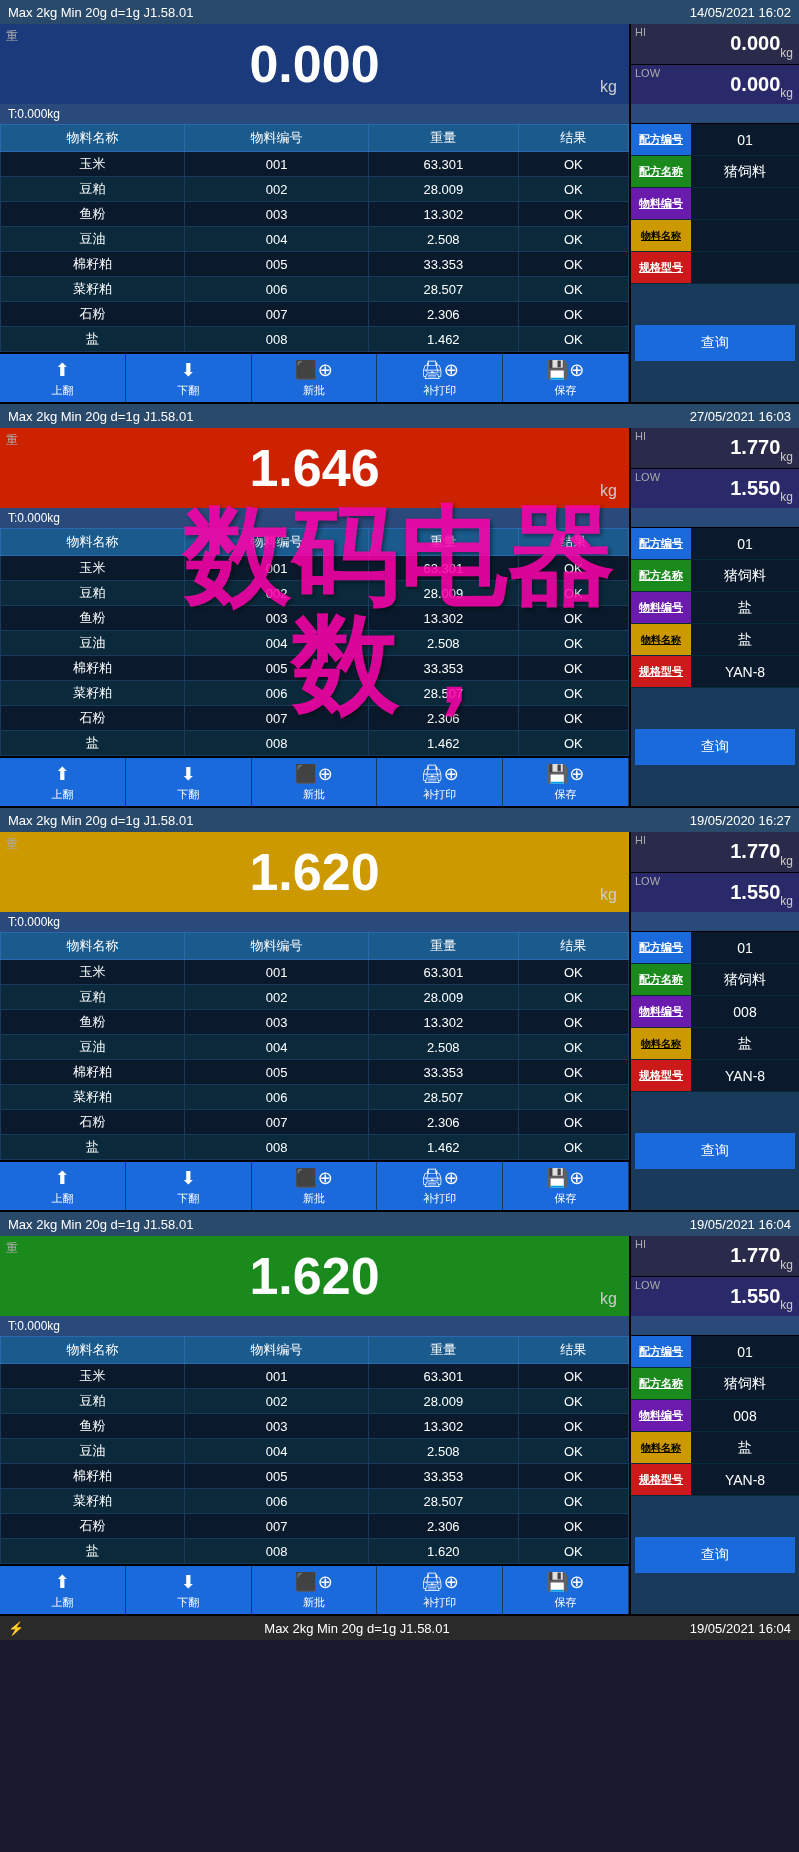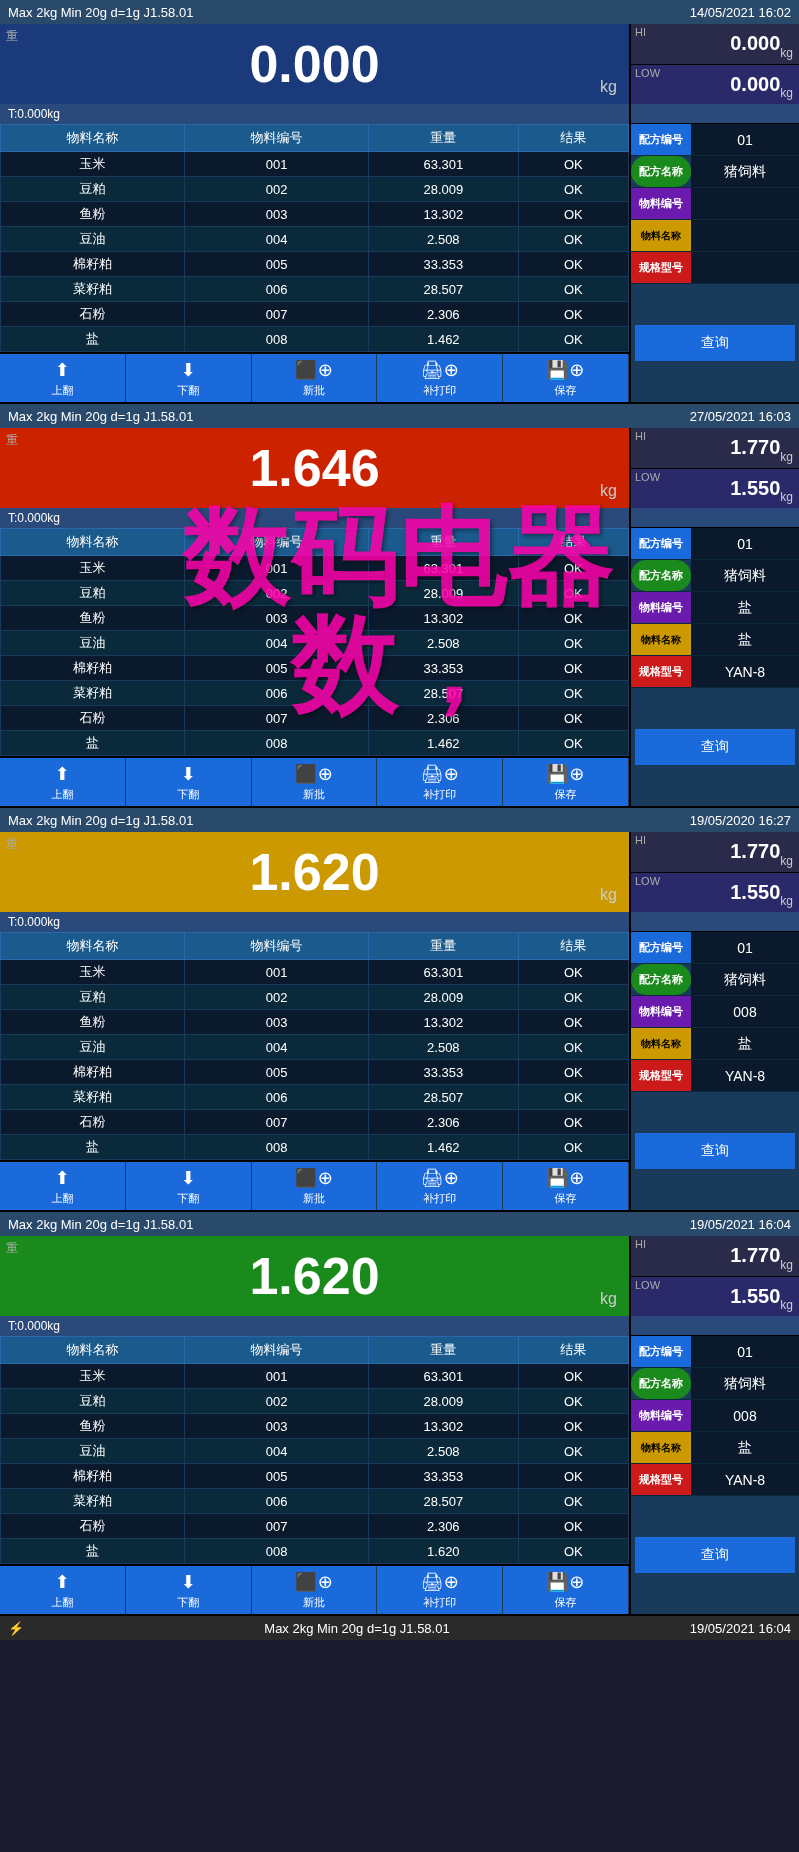--- a/index.html
+++ b/index.html
@@ -85,35 +85,36 @@
 
     .info-label {
       width: 60px;
       height: 100%;
       display: flex;
       align-items: center;
       justify-content: center;
       font-size: 11px;
       color: #fff;
       font-weight: bold;
+      text-decoration: underline;
     }
 
     .info-value {
       flex: 1;
       height: 100%;
       display: flex;
       align-items: center;
       justify-content: center;
       font-size: 14px;
       color: #fff;
       background: #0a1a2c;
     }
 
     .label-blue { background: #1a6adc; }
-    .label-green { background: #1a8a1c; border-radius: 15px; }
+    .label-green { background: #1a8a1c; }
     .label-purple { background: #6a1aac; }
     .label-yellow { background: #cc9900; color: #000 !important; }
     .label-red { background: #cc1a1a; }
 
     
     .bottom-buttons {
       display: flex;
       height: 50px;
       background: #0a2a3c;
       border-top: 2px solid #000;

